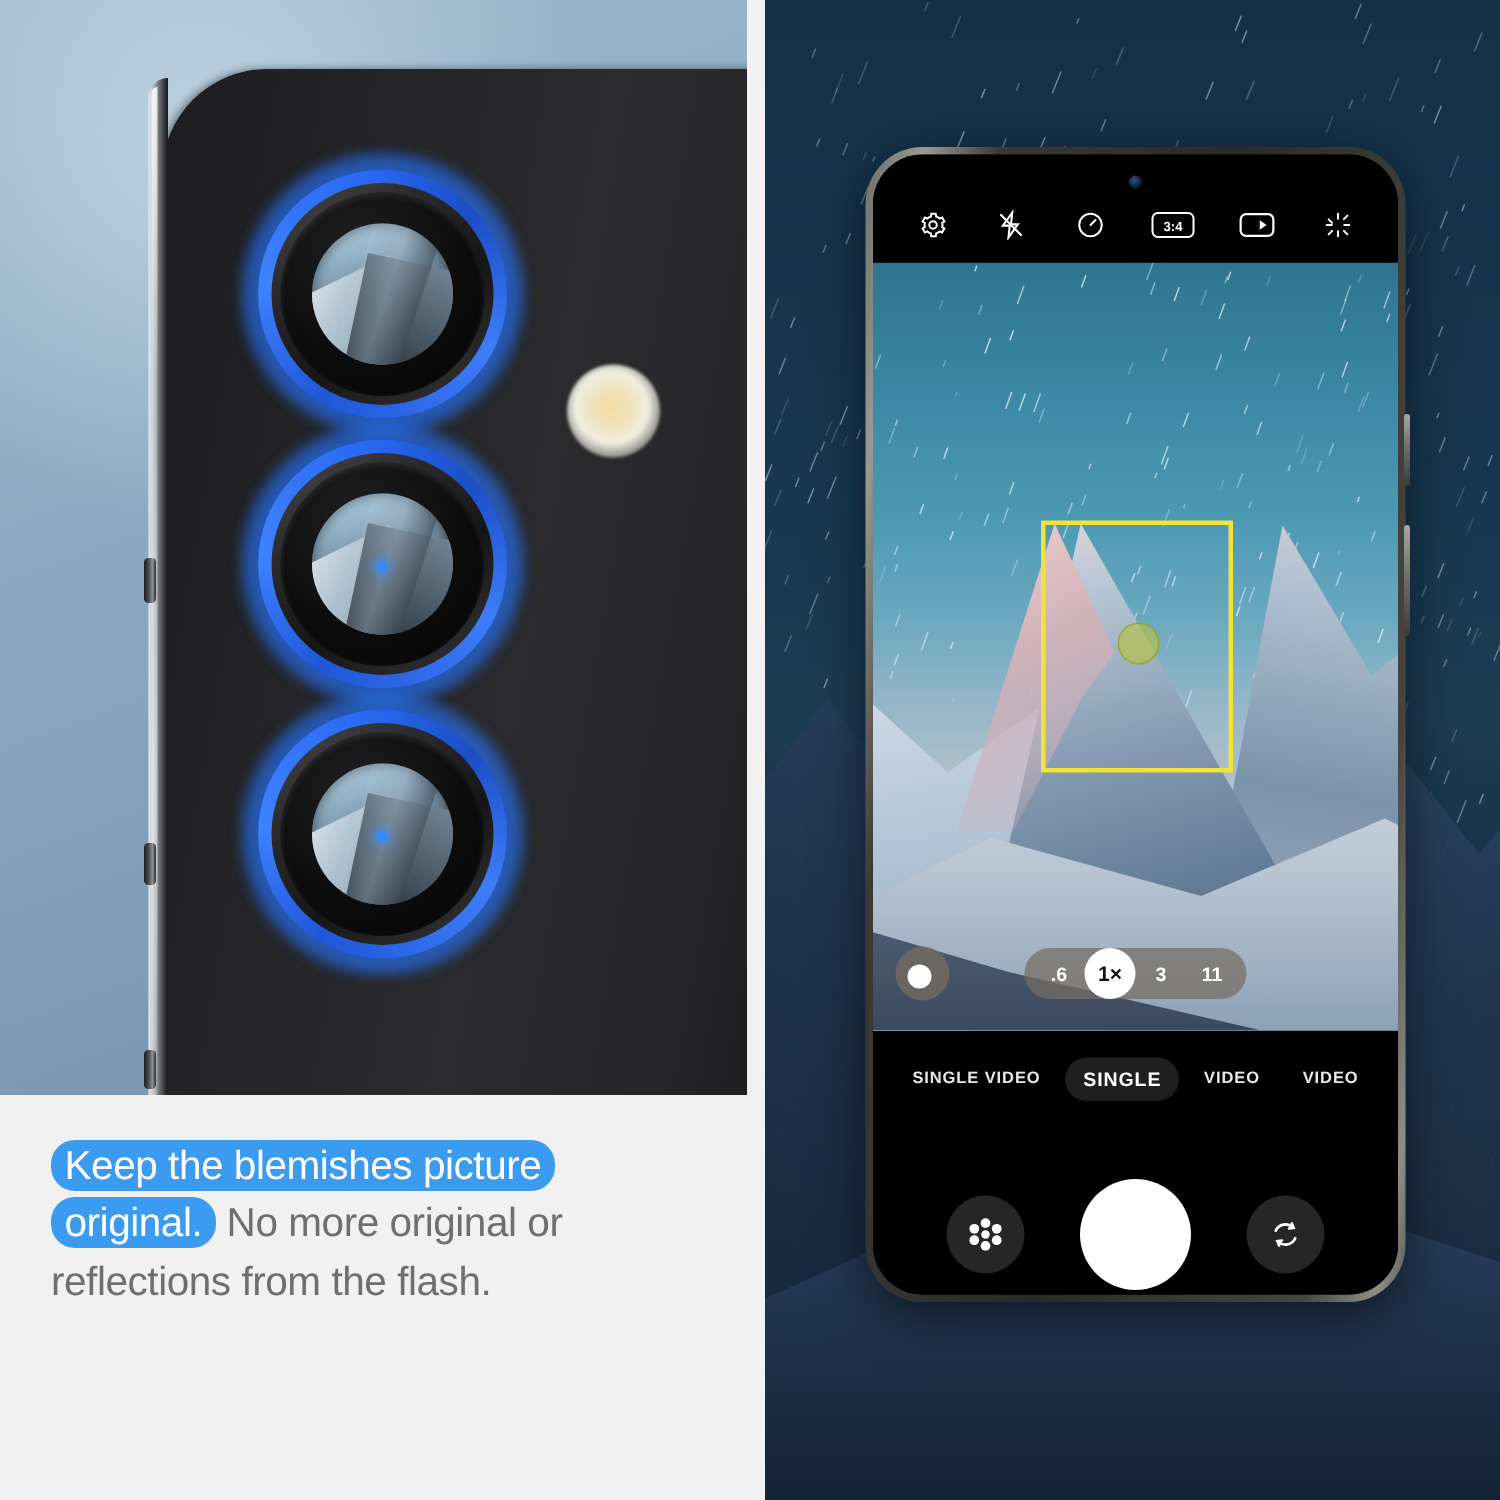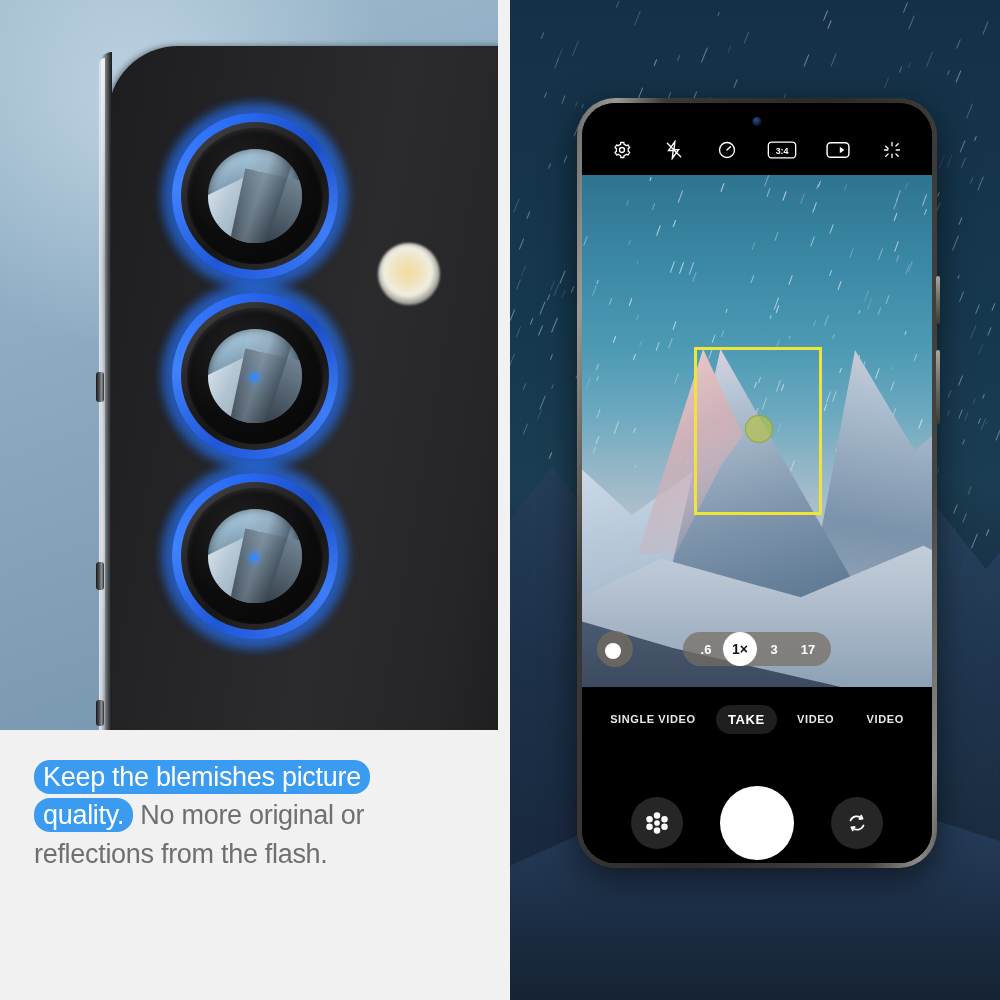--- a/index.html
+++ b/index.html
@@ -895,27 +895,27 @@
         </div>
 
         <div id="zoom-row">
           <div id="exposure-knob">
             <div class="dot-in"></div>
           </div>
           <div id="zoom-pills">
             <div class="zoom-pill">.6</div>
             <div class="zoom-pill active">1×</div>
             <div class="zoom-pill">3</div>
-            <div class="zoom-pill">17</div>
+            <div class="zoom-pill">11</div>
           </div>
         </div>
 
         <div id="mode-strip">
           <div class="mode-item">SINGLE VIDEO</div>
-          <div class="mode-item active">TAKE</div>
+          <div class="mode-item active">SINGLE</div>
           <div class="mode-item">VIDEO</div>
           <div class="mode-item">VIDEO</div>
         </div>
 
         <div id="shutter-row">
           <div id="gallery-thumb">
             <svg width="26" height="26" viewBox="0 0 24 24" fill="#fff">
               <circle cx="12" cy="5" r="3"></circle>
               <circle cx="12" cy="19" r="3"></circle>
               <circle cx="5.1" cy="8.5" r="3"></circle>
@@ -936,17 +936,17 @@
           </div>
         </div>
 
       </div>
     </div>
   </div>
 
   <div id="caption">
     <div id="subcopy">
       <span class="hl">Keep the blemishes picture</span>
-      <span class="hl">quality.</span><span> No more original or reflections from the flash.</span>
+      <span class="hl">original.</span><span> No more original or reflections from the flash.</span>
     </div>
   </div>
 
 </div>
 
 </body></html>

